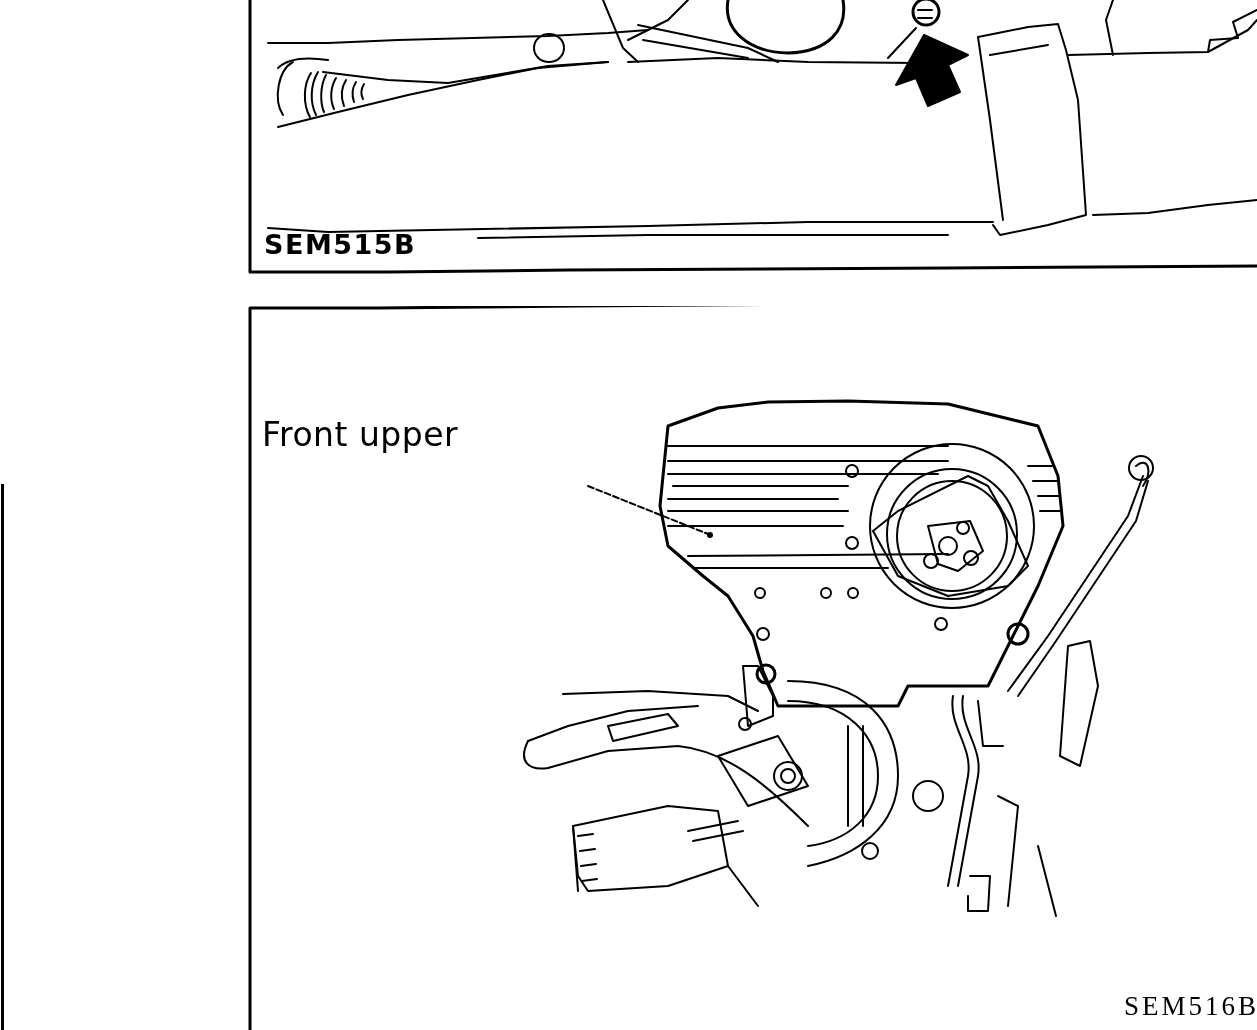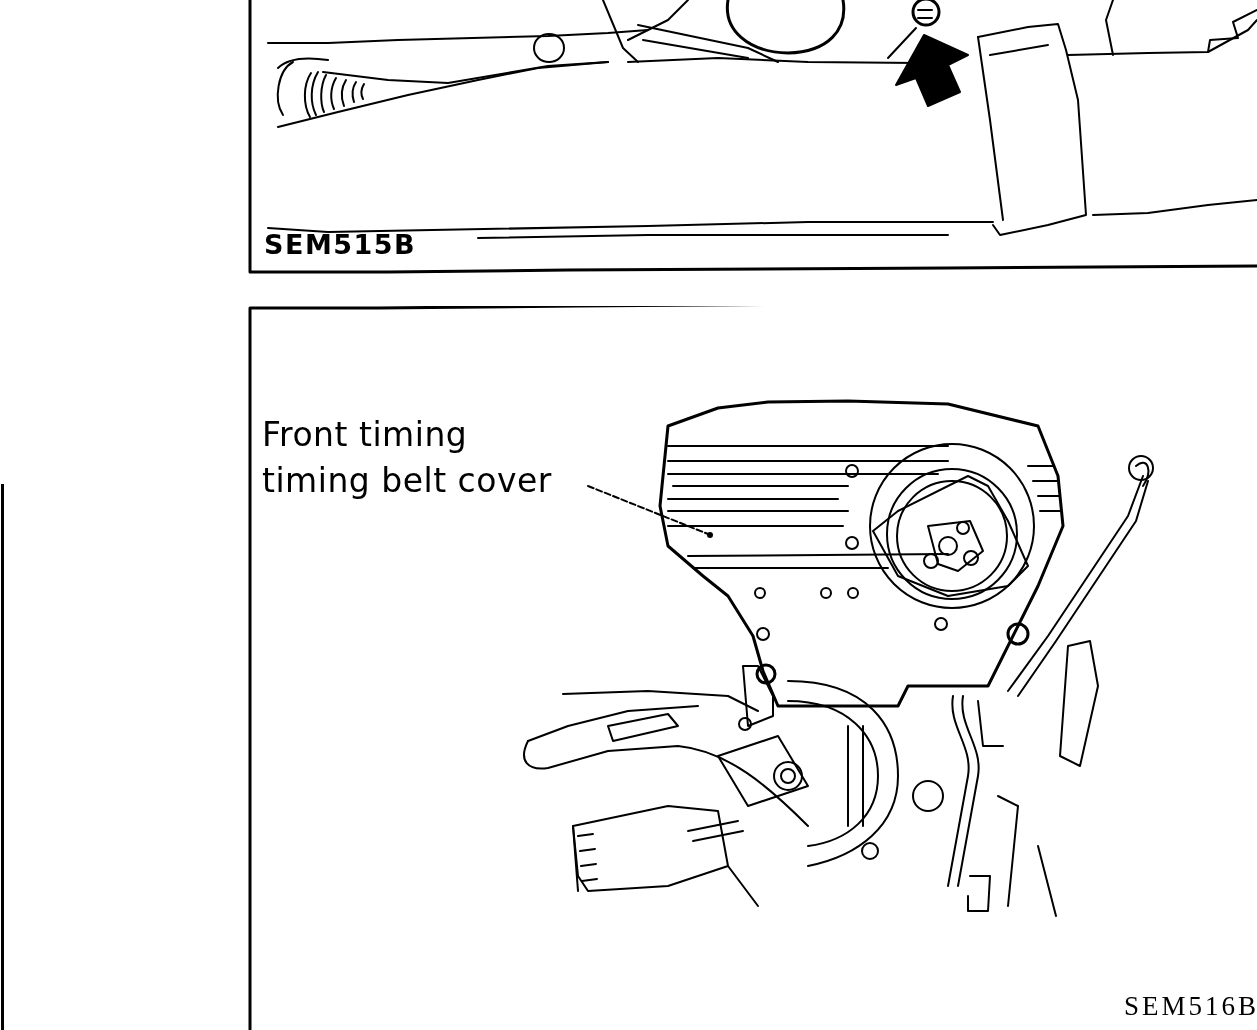--- a/index.html
+++ b/index.html
@@ -145,17 +145,16 @@
     <path d="M480 560 L510 600"></path>
 
     <path d="M705 390 C700 420 725 440 720 470 L700 580"></path>
     <path d="M715 390 C710 420 735 440 730 470 L710 580"></path>
     <path d="M730 395 L735 440 L755 440"></path>
     <path d="M750 490 L770 500 L760 600"></path>
     <path d="M720 590 L720 605 L740 605 L742 570 L722 570"></path>
     <path d="M790 540 L808 610"></path>
   </svg>
   <div class="callout">
-    <span>Front timing</span>
-    <span>timing belt cover</span>
+    <span>Front upper</span>
   </div>
   <div class="fig-code" id="code-bottom">SEM516B</div>
 </div>
 
 </body></html>

